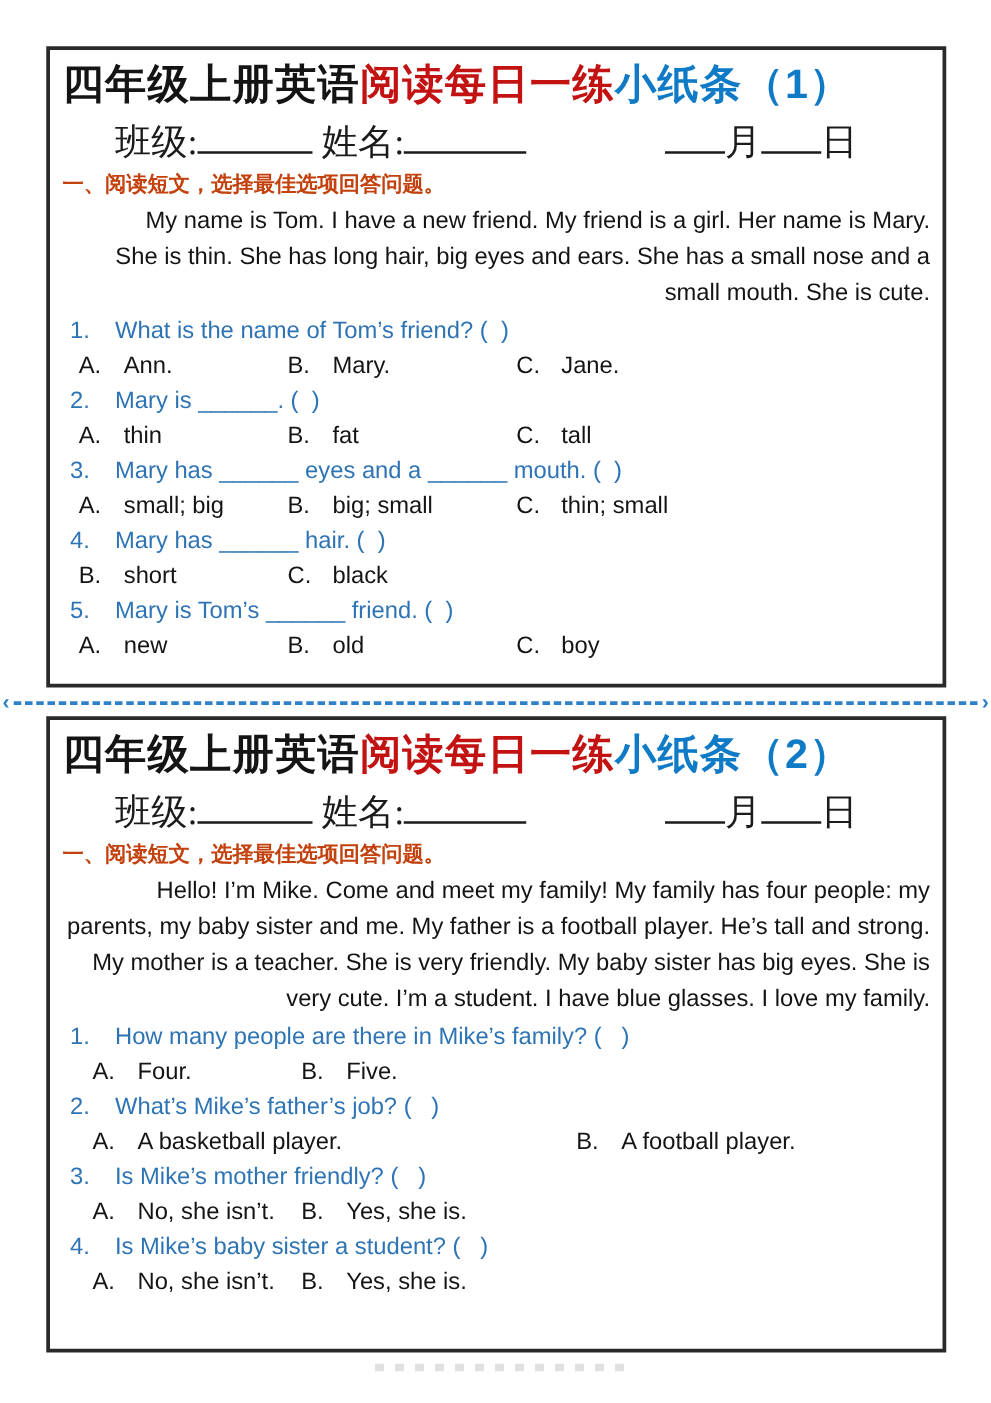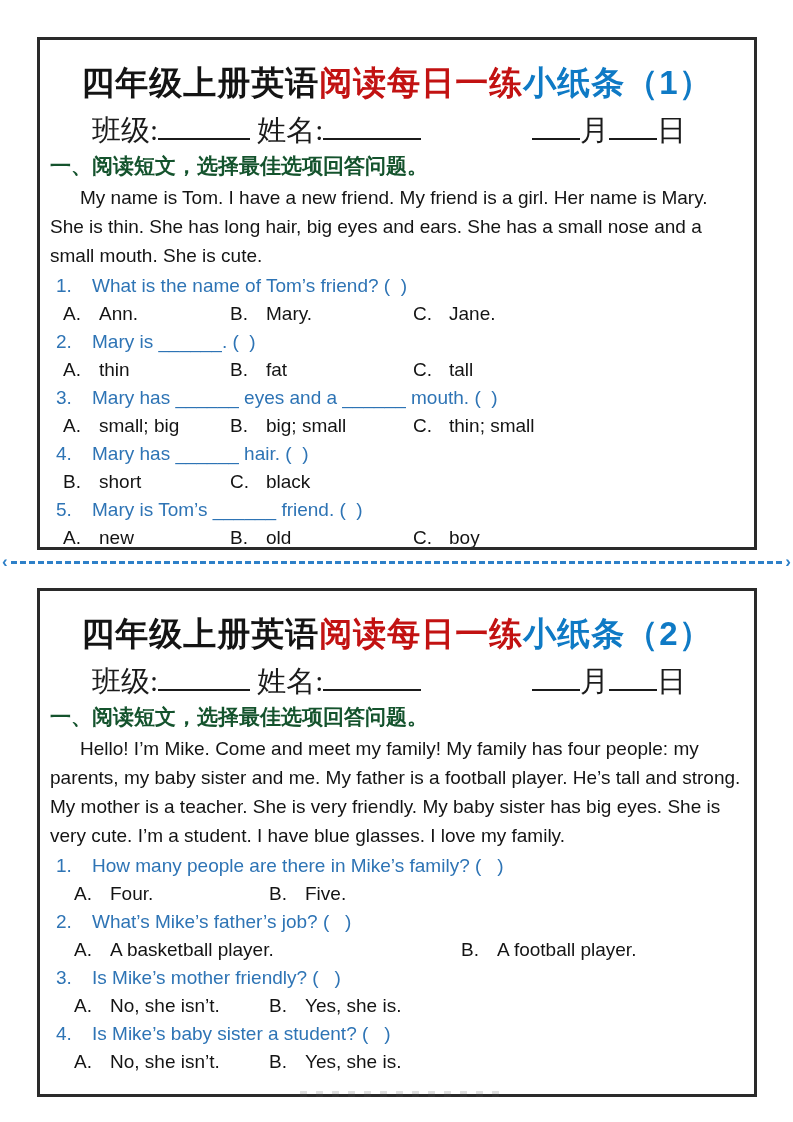--- a/index.html
+++ b/index.html
@@ -1,48 +1,48 @@
 <!DOCTYPE html>
 <html><head>
 <meta charset="utf-8">
 <style>
   html,body{margin:0;padding:0;background:#fff;}
   body{width:793px;height:1122px;position:relative;overflow:hidden;
        font-family:"Liberation Sans","DejaVu Sans",sans-serif;color:#1b1b1b;}
   .sheet-box{position:absolute;left:37px;width:720px;box-sizing:border-box;
        border:3px solid #2a2a2a;background:#fff;padding:2px 10px 0 10px;overflow:hidden;}
   #box1{top:37px;height:513px;}
-  #box2{top:588px;height:509px;}
+  #box2{top:573px;height:509px;}
 
-  .sheet-title{text-align:center;font-size:33px;font-weight:800;line-height:46px;
-       letter-spacing:1px;white-space:nowrap;margin-top:18px;}
+  .sheet-title{font-size:33px;font-weight:800;line-height:46px;
+       letter-spacing:1px;white-space:nowrap;margin-top:2px;}
   .t-black{color:#141414;}
   .t-red{color:#C21212;}
   .t-blue{color:#0F7AC5;}
 
   .hdr-line{position:relative;font-family:"Liberation Serif","DejaVu Serif",serif;
        font-size:29px;margin:8px 0 4px 42px;height:34px;line-height:32px;}
   .blank{display:inline-block;border-bottom:2px solid #1b1b1b;height:20px;vertical-align:baseline;}
   .blank-class{width:92px;}
   .blank-name{width:98px;}
   .blank-date{width:48px;}
   .date-part{position:absolute;right:58px;top:0;}
 
   .instruction{font-family:Liberation Serif, serif;font-weight:bold;
-       font-size:21px;margin:4px 0 3px 0;color:#14532d;}
+       font-size:17px;margin:4px 0 3px 0;color:#c2410c;}
 
-  .passage{font-size:19px;line-height:29px;text-indent:30px;margin:1px 0 2px 0;color:#141414;}
+  .passage{font-size:19px;line-height:29px;text-indent:30px;margin:1px 0 2px 0;color:#141414;text-align:right;}
 
   .q-line{display:flex;color:#2E74B5;font-size:19px;line-height:28px;padding-left:6px;}
   .q-num{width:36px;flex:0 0 36px;}
   .q-text{white-space:pre-wrap;text-align:right;}
 
   .opt-row{display:grid;margin-left:24px;font-size:19px;line-height:28px;color:#141414;}
   .cols3{grid-template-columns:167px 183px 1fr;margin-left:13px;}
-  .cols2{grid-template-columns:167px 1fr;gap:28px;}
+  .cols2{grid-template-columns:167px 1fr;}
   .cols2w{grid-template-columns:387px 1fr;}
   .opt-label{display:inline-block;width:36px;}
 
   .cut-line{position:absolute;top:553px;left:2px;right:2px;height:18px;
        display:flex;align-items:center;color:#2E80C8;}
   .cut-line .arrow{font-size:17px;font-weight:bold;line-height:18px;}
   .cut-line .dashes{flex:1;border-top:3px dashed #2E80C8;margin:0 3px;height:0;}
 
   .faint-watermark{position:absolute;top:1091px;left:300px;width:200px;height:6px;opacity:0.18;
        background:repeating-linear-gradient(90deg,#555 0 7px,transparent 7px 16px);}

